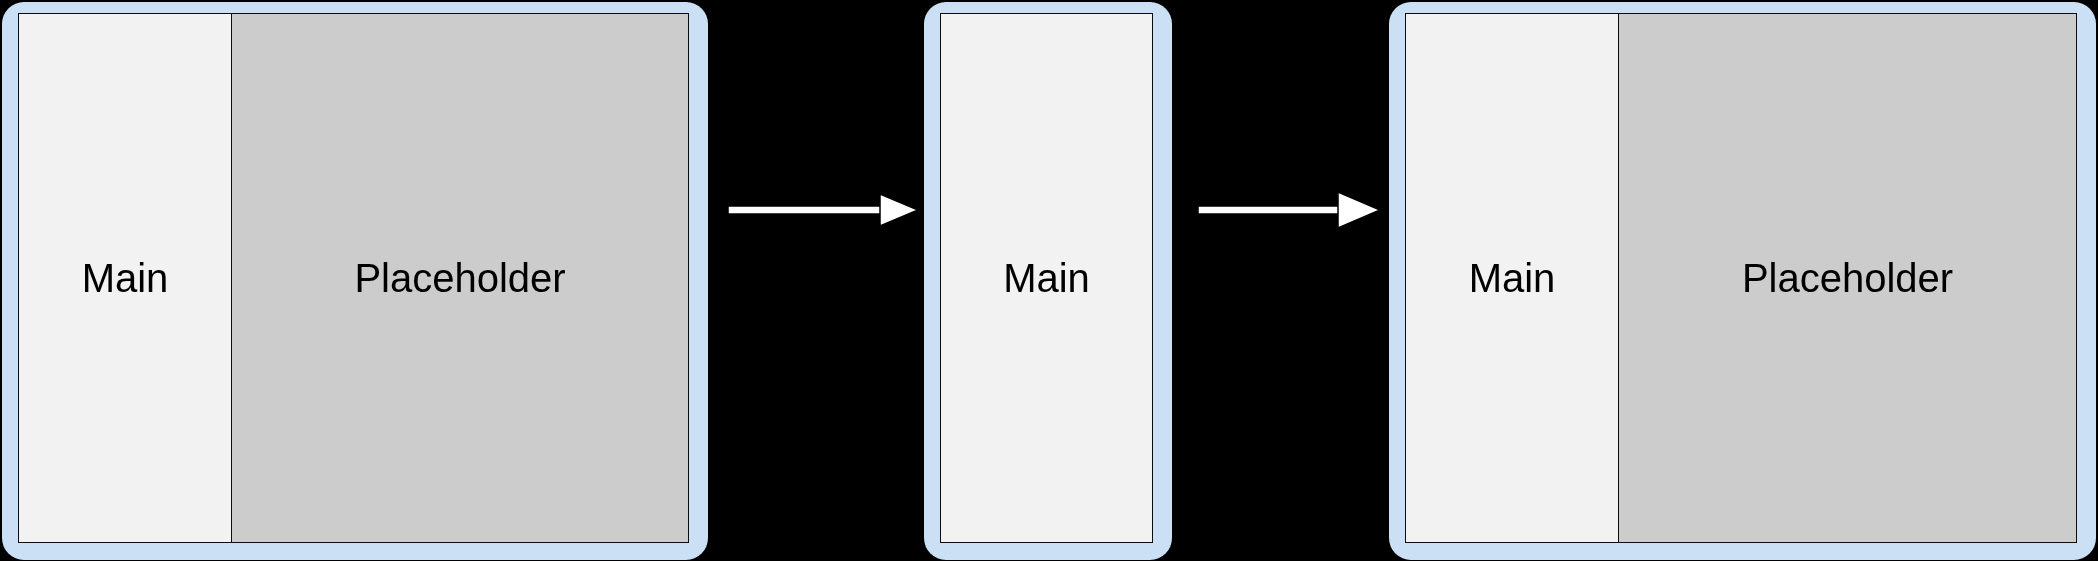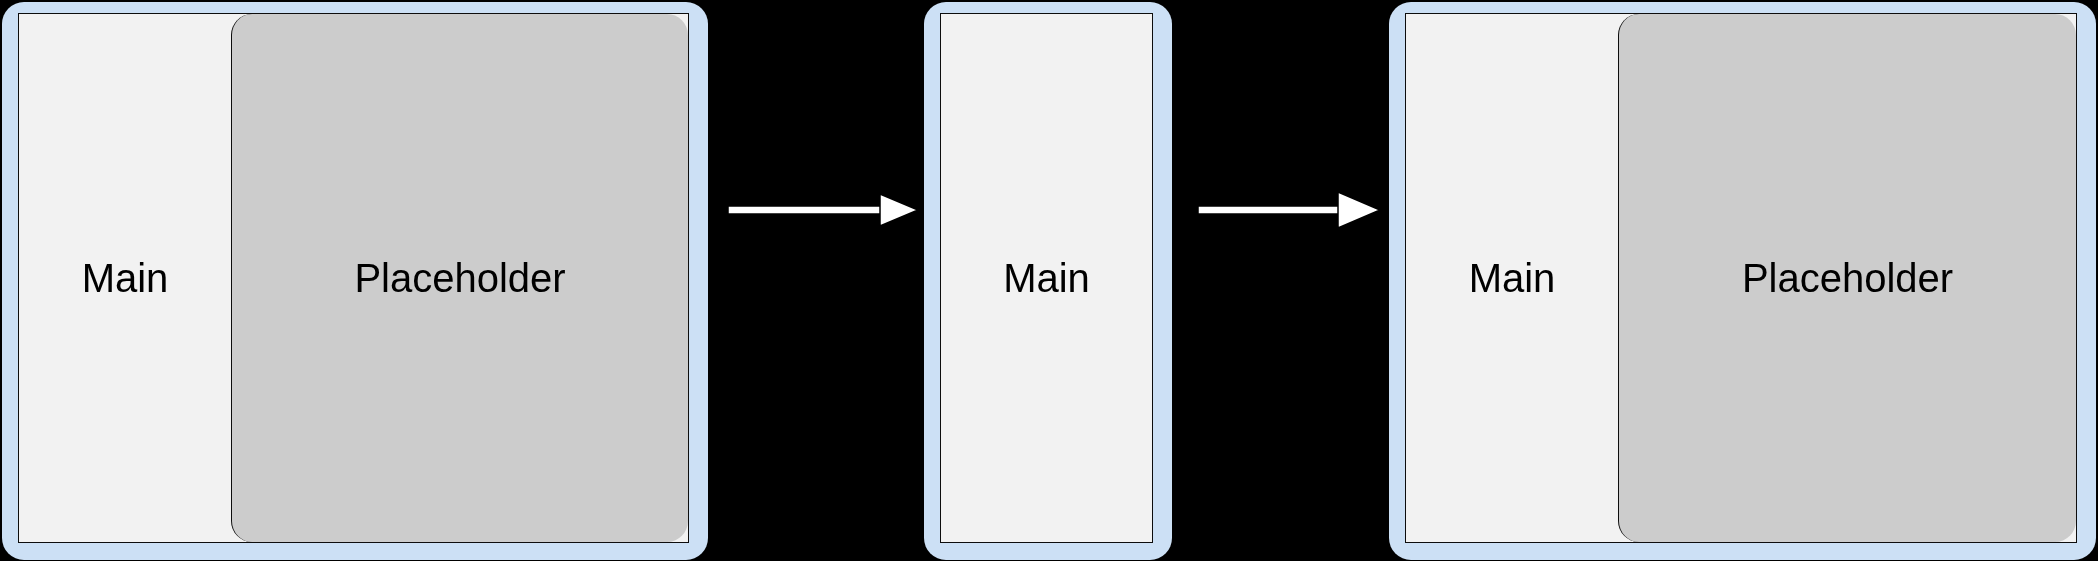--- a/index.html
+++ b/index.html
@@ -53,21 +53,20 @@
     overflow: hidden;
   }
   .pane-main {
     background: #f2f2f2;
     flex: 0 0 auto;
   }
   .pane-placeholder {
     background: #cccccc;
     border-left: 1px solid #0d0d0d;
     flex: 1 1 auto;
-    border-radius: 21px;
   }
   .pane-label {
     font-family: "Liberation Sans", sans-serif;
     font-size: 40px;
     line-height: 1;
     color: #000000;
     white-space: nowrap;
     letter-spacing: 0px;
   }
 

